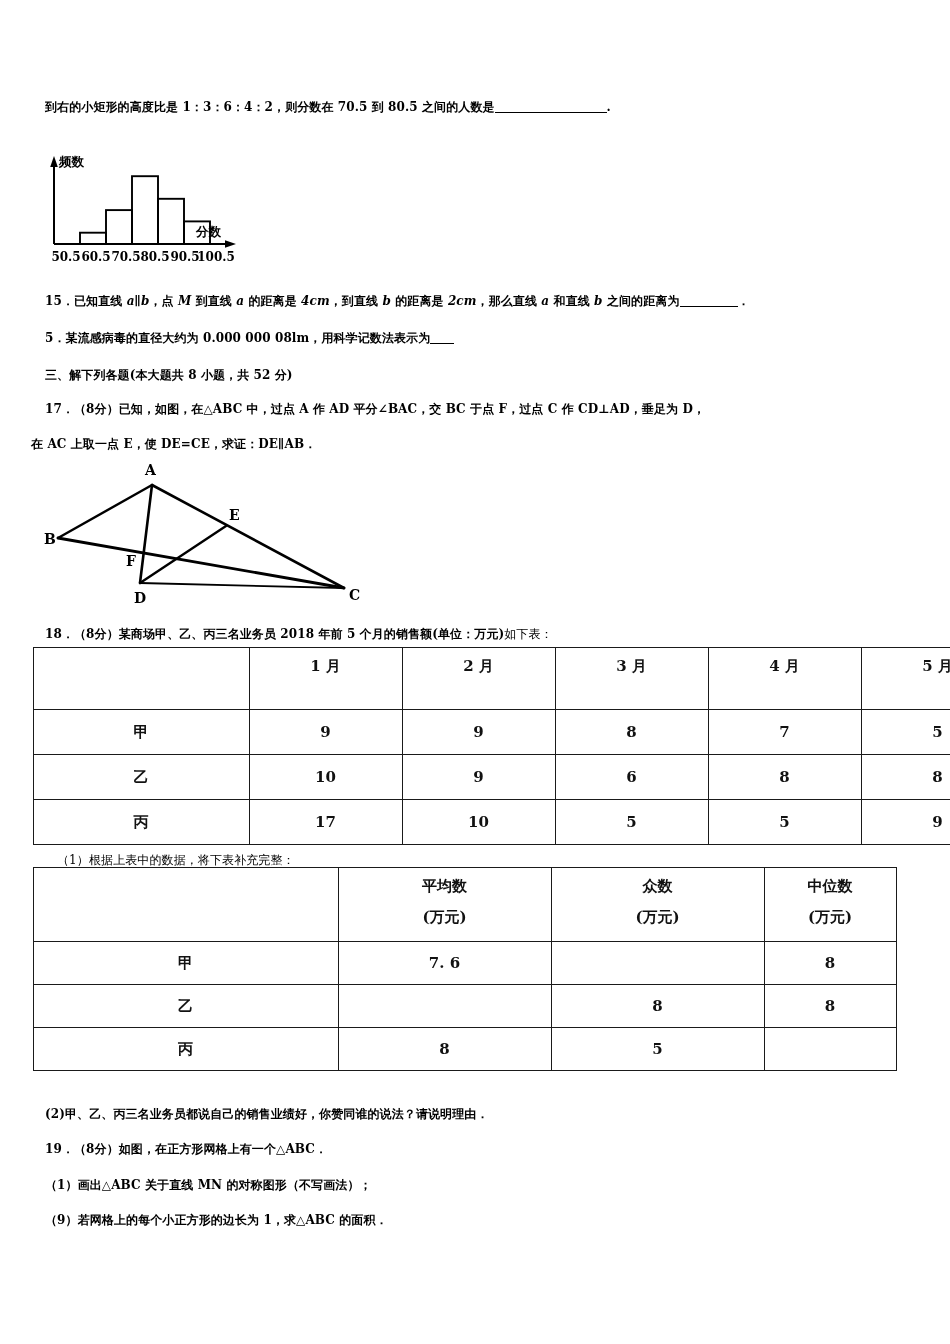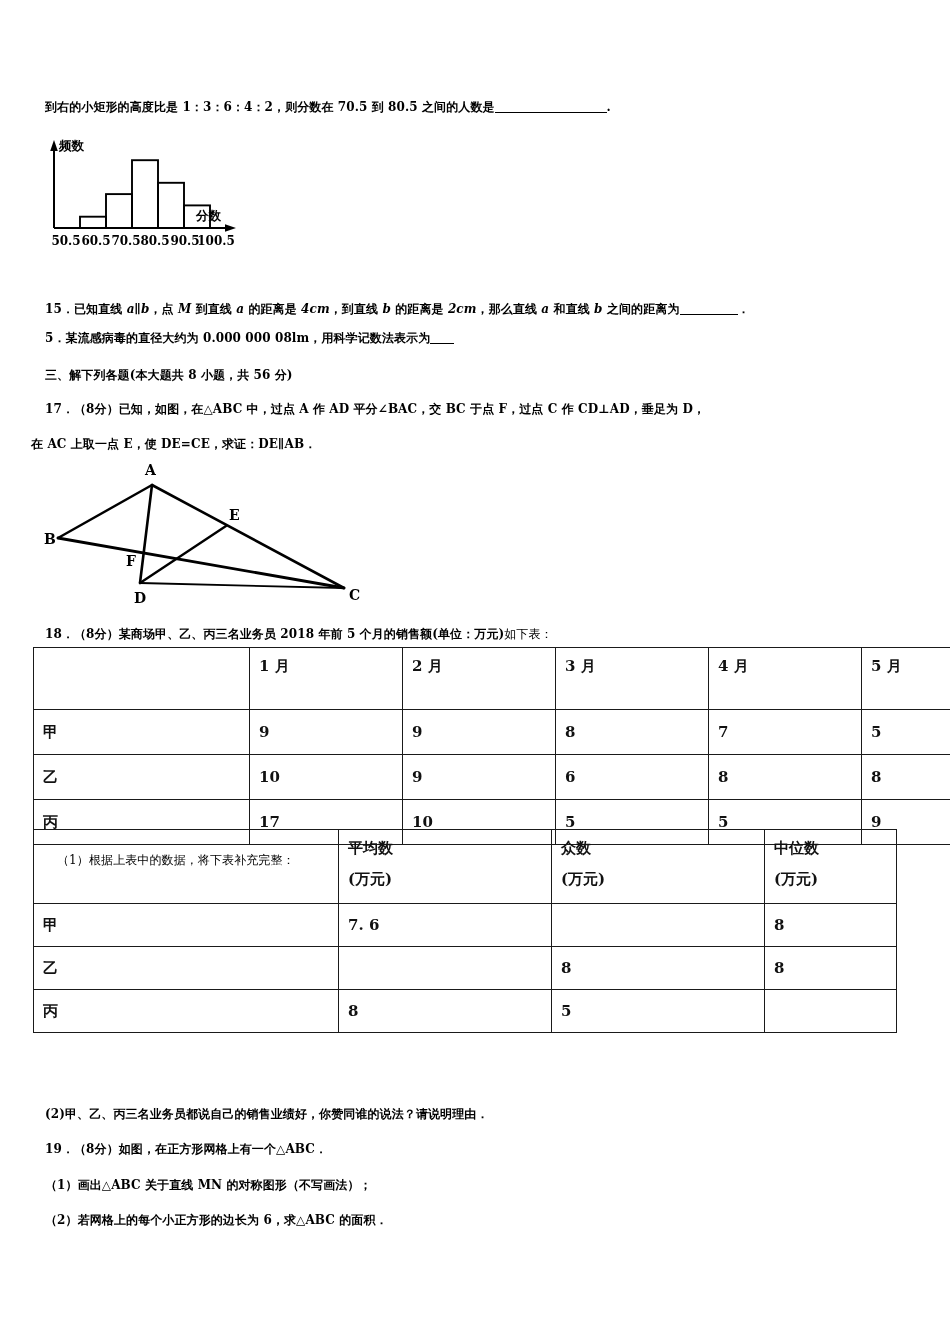--- a/index.html
+++ b/index.html
@@ -37,21 +37,21 @@
   .blank-s {
     display: inline-block;
     border-bottom: 1.4px solid #000;
     vertical-align: -2px;
   }
 
   
   .hist-wrap {
     position: absolute;
     left: 44px;
-    top: 132px;
+    top: 148px;
     width: 270px;
     height: 125px;
   }
   .hist-svg { display: block; }
 
   
   .geo-wrap {
     position: absolute;
     left: 44px;
     top: 458px;
@@ -67,35 +67,36 @@
     font-weight: 700;
     font-family: "DejaVu Serif", "Liberation Serif", serif;
     table-layout: fixed;
   }
   table.ex td {
     border: 1.6px solid #1a1a1a;
     padding: 6px 10px 6px 9px;
     vertical-align: middle;
     height: 32px;
     color: #111;
+    text-align: center;
   }
   table.ex td.hdr {
     vertical-align: top;
     padding-top: 9px;
   }
   .sub {
     display: block;
     margin-top: 12px;
   }
 
   #table-sales { left: 33px; top: 647px; width: 863px; }
   #table-sales td.c0 { width: 196px; }
   #table-sales td.cm { width: 133px; }
 
-  #table-stats { left: 33px; top: 829px; width: 864px; }
+  #table-stats { left: 33px; top: 867px; width: 864px; }
   #table-stats td.s0 { width: 285px; }
   #table-stats td.s1 { width: 193px; }
   #table-stats td.s2 { width: 193px; }
 
   #table-sales td.hdr, #table-stats td.hdr { height: 46px; }
   #table-stats td.hdr { height: 58px; }
   #table-sales td { height: 32px; }
   #table-stats td.body { height: 30px; }
 </style>
 </head>
@@ -131,29 +132,29 @@
           <text x="22" y="113">50.5</text>
           <text x="52" y="113">60.5</text>
           <text x="82" y="113">70.5</text>
           <text x="111" y="113">80.5</text>
           <text x="141" y="113">90.5</text>
           <text x="172" y="113">100.5</text>
         </g>
       </svg>
   </div>
 
-  <div class="line" style="left:45px; top:298px;">
+  <div class="line" style="left:45px; top:290px;">
     <span>15．</span><span>已知直线 </span><span class="it">a∥b</span><span>，点 </span><span class="it">M</span><span> 到直线 </span><span class="it">a</span><span> 的距离是 </span><span class="it">4cm</span><span>，到直线 </span><span class="it">b</span><span> 的距离是 </span><span class="it">2cm</span><span>，那么直线 </span><span class="it">a</span><span> 和直线 </span><span class="it">b</span><span> 之间的距离为</span><span class="blank-s" style="width:58px;"></span><span>．</span>
   </div>
 
   <div class="line" style="left:45px; top:327px;">
     <span>5．</span><span>某流感病毒的直径大约为 </span><span>0.000 000 08lm</span><span>，用科学记数法表示为</span><span class="blank-s" style="width:24px;"></span>
   </div>
 
-  <div class="line" style="left:45px; top:364px;">三、解下列各题(本大题共 8 小题，共 56 分)</div>
+  <div class="line" style="left:45px; top:364px;">三、解下列各题(本大题共 8 小题，共 52 分)</div>
 
   <div class="line" style="left:45px; top:398px;">
     <span>17．</span><span>（8分）</span><span>已知，如图，在△ABC 中，过点 A 作 AD 平分∠BAC，交 BC 于点 F，过点 C 作 CD⊥AD，垂足为 D，</span>
   </div>
   <div class="line" style="left:31px; top:433px;">在 AC 上取一点 E，使 DE=CE，求证：DE∥AB．</div>
 
   <div class="geo-wrap">
     <svg width="320" height="148" viewBox="0 0 320 148">
 
       <g stroke="#000" fill="none" stroke-linecap="round">
@@ -255,15 +256,15 @@
       </tr>
     </tbody>
   </table>
 
   <div class="line" style="left:45px; top:1103px;">(2)甲、乙、丙三名业务员都说自己的销售业绩好，你赞同谁的说法？请说明理由．</div>
 
   <div class="line" style="left:45px; top:1138px;">
     <span>19．</span><span>（8分）</span><span>如图，在正方形网格上有一个△ABC．</span>
   </div>
   <div class="line" style="left:45px; top:1174px;">（1）画出△ABC 关于直线 MN 的对称图形（不写画法）；</div>
-  <div class="line" style="left:45px; top:1209px;">（2）若网格上的每个小正方形的边长为 6，求△ABC 的面积．</div>
+  <div class="line" style="left:45px; top:1209px;">（9）若网格上的每个小正方形的边长为 1，求△ABC 的面积．</div>
 
 </div>
 
 </body></html>

